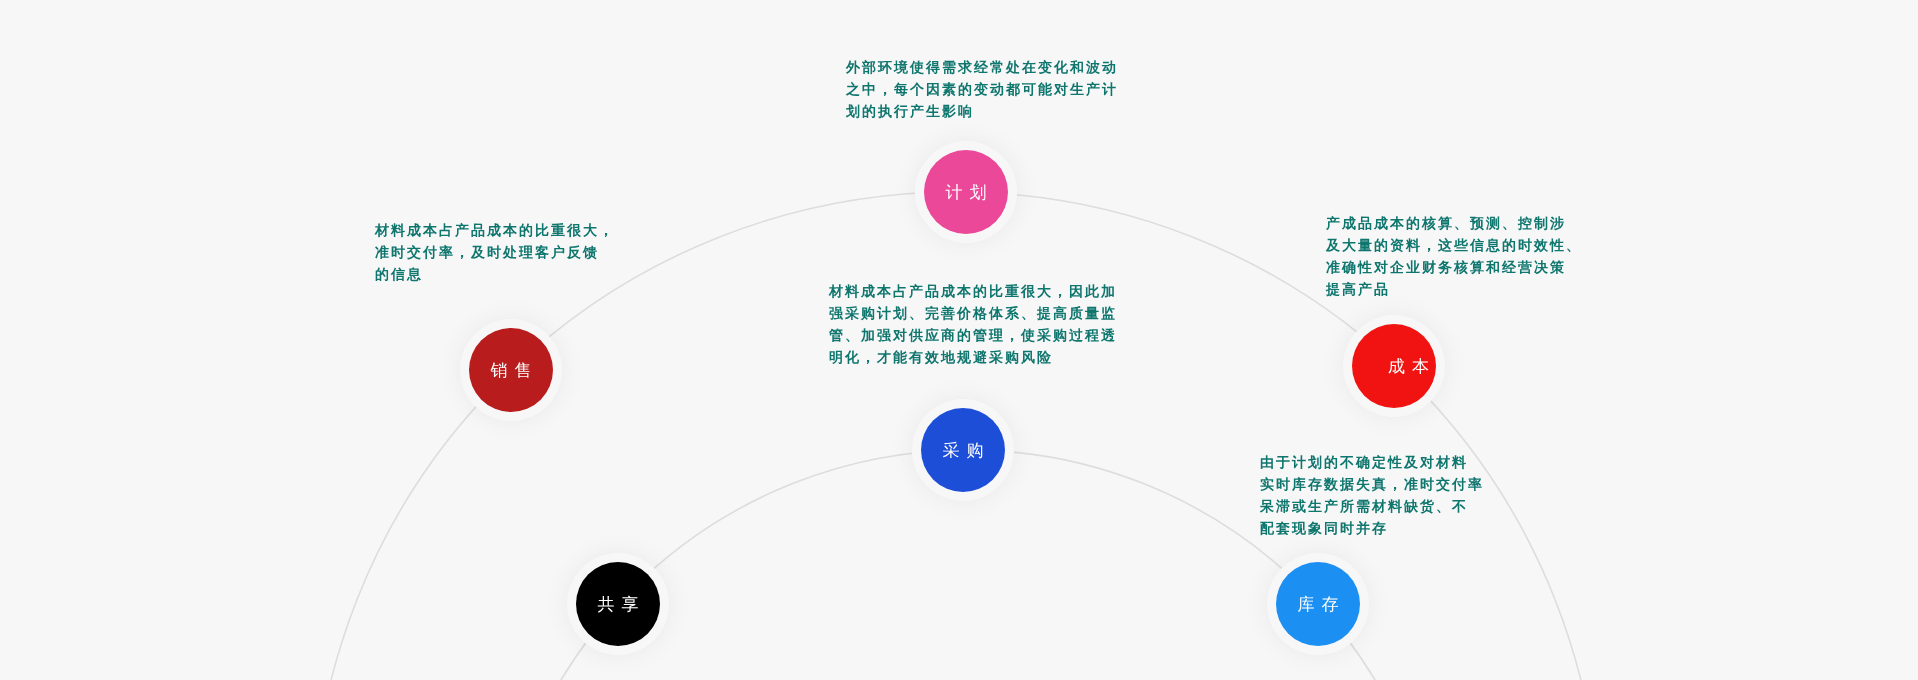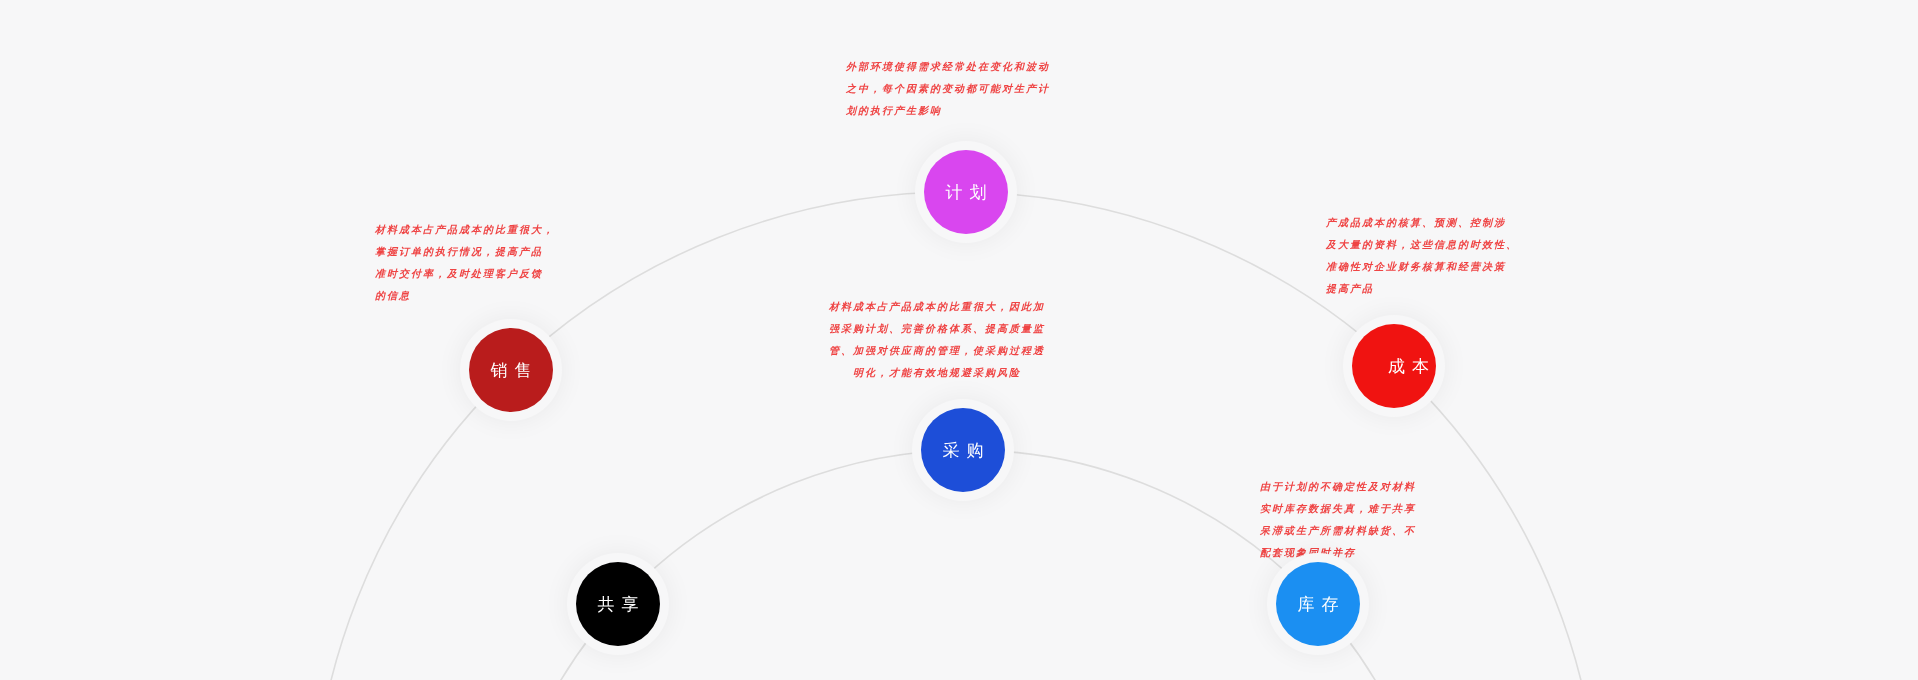--- a/index.html
+++ b/index.html
@@ -48,54 +48,52 @@
   
   .node-plan        { background:#1a63f0; }
   .node-sales       { background:#fba70c; }
   .node-cost        { background:#f01311; }
   .node-procurement { background:#fa4e0d; }
   .node-share       { background:#20d5c5; }
   .node-inventory   { background:#1b8ff2; }
 
   .desc {
     position:absolute;
-    color:#ef4444;
-    font-size:10px;
+    color:#0f766e;
+    font-size:14px;
     font-weight:600;
     line-height:22px;
     letter-spacing:2px;
     white-space:nowrap;
-    font-style:italic;
   }
   .desc-plan        { left:846px;  top:56px;  }
   .desc-sales       { left:375px;  top:219px; }
   .desc-cost        { left:1326px; top:212px; }
-  .desc-procurement { left:829px;  top:296px;text-align:center; }
+  .desc-procurement { left:829px;  top:280px; }
   .desc-share       { left:457px;  top:477px; }
-  .desc-inventory   { left:1260px; top:476px; }
+  .desc-inventory   { left:1260px; top:451px; }
 </style>
 </head>
 <body>
 
 <div class="stage">
 
   <svg class="arcs" viewBox="0 0 1918 680" xmlns="http://www.w3.org/2000/svg">
     <circle class="arc" cx="956" cy="836" r="644"></circle>
     <circle class="arc" cx="968" cy="925" r="475"></circle>
   </svg>
 
   <div class="desc desc-plan">
       <div>外部环境使得需求经常处在变化和波动</div>
       <div>之中，每个因素的变动都可能对生产计</div>
       <div>划的执行产生影响</div>
     </div>
 
   <div class="desc desc-sales">
       <div>材料成本占产品成本的比重很大，</div>
-      <div>掌握订单的执行情况，提高产品</div>
       <div>准时交付率，及时处理客户反馈</div>
       <div>的信息</div>
     </div>
 
   <div class="desc desc-cost">
       <div>产成品成本的核算、预测、控制涉</div>
       <div>及大量的资料，这些信息的时效性、</div>
       <div>准确性对企业财务核算和经营决策</div>
       <div>提高产品</div>
     </div>
@@ -103,26 +101,26 @@
   <div class="desc desc-procurement">
       <div>材料成本占产品成本的比重很大，因此加</div>
       <div>强采购计划、完善价格体系、提高质量监</div>
       <div>管、加强对供应商的管理，使采购过程透</div>
       <div>明化，才能有效地规避采购风险</div>
     </div>
 
 
   <div class="desc desc-inventory">
       <div>由于计划的不确定性及对材料</div>
-      <div>实时库存数据失真，难于共享</div>
+      <div>实时库存数据失真，准时交付率</div>
       <div>呆滞或生产所需材料缺货、不</div>
       <div>配套现象同时并存</div>
     </div>
 
-  <div class="node node-plan" style="background-color: #d946ef;">
+  <div class="node node-plan" style="background-color: #ec4899;">
     <span class="node-label">计划</span>
   </div>
 
   <div class="node node-sales" style="background-color: #b91c1c;">
     <span class="node-label">销售</span>
   </div>
 
   <div class="node node-cost" style="background-color: rgb(240, 19, 17); justify-content: flex-end;">
     <span class="node-label">成本</span>
   </div>

